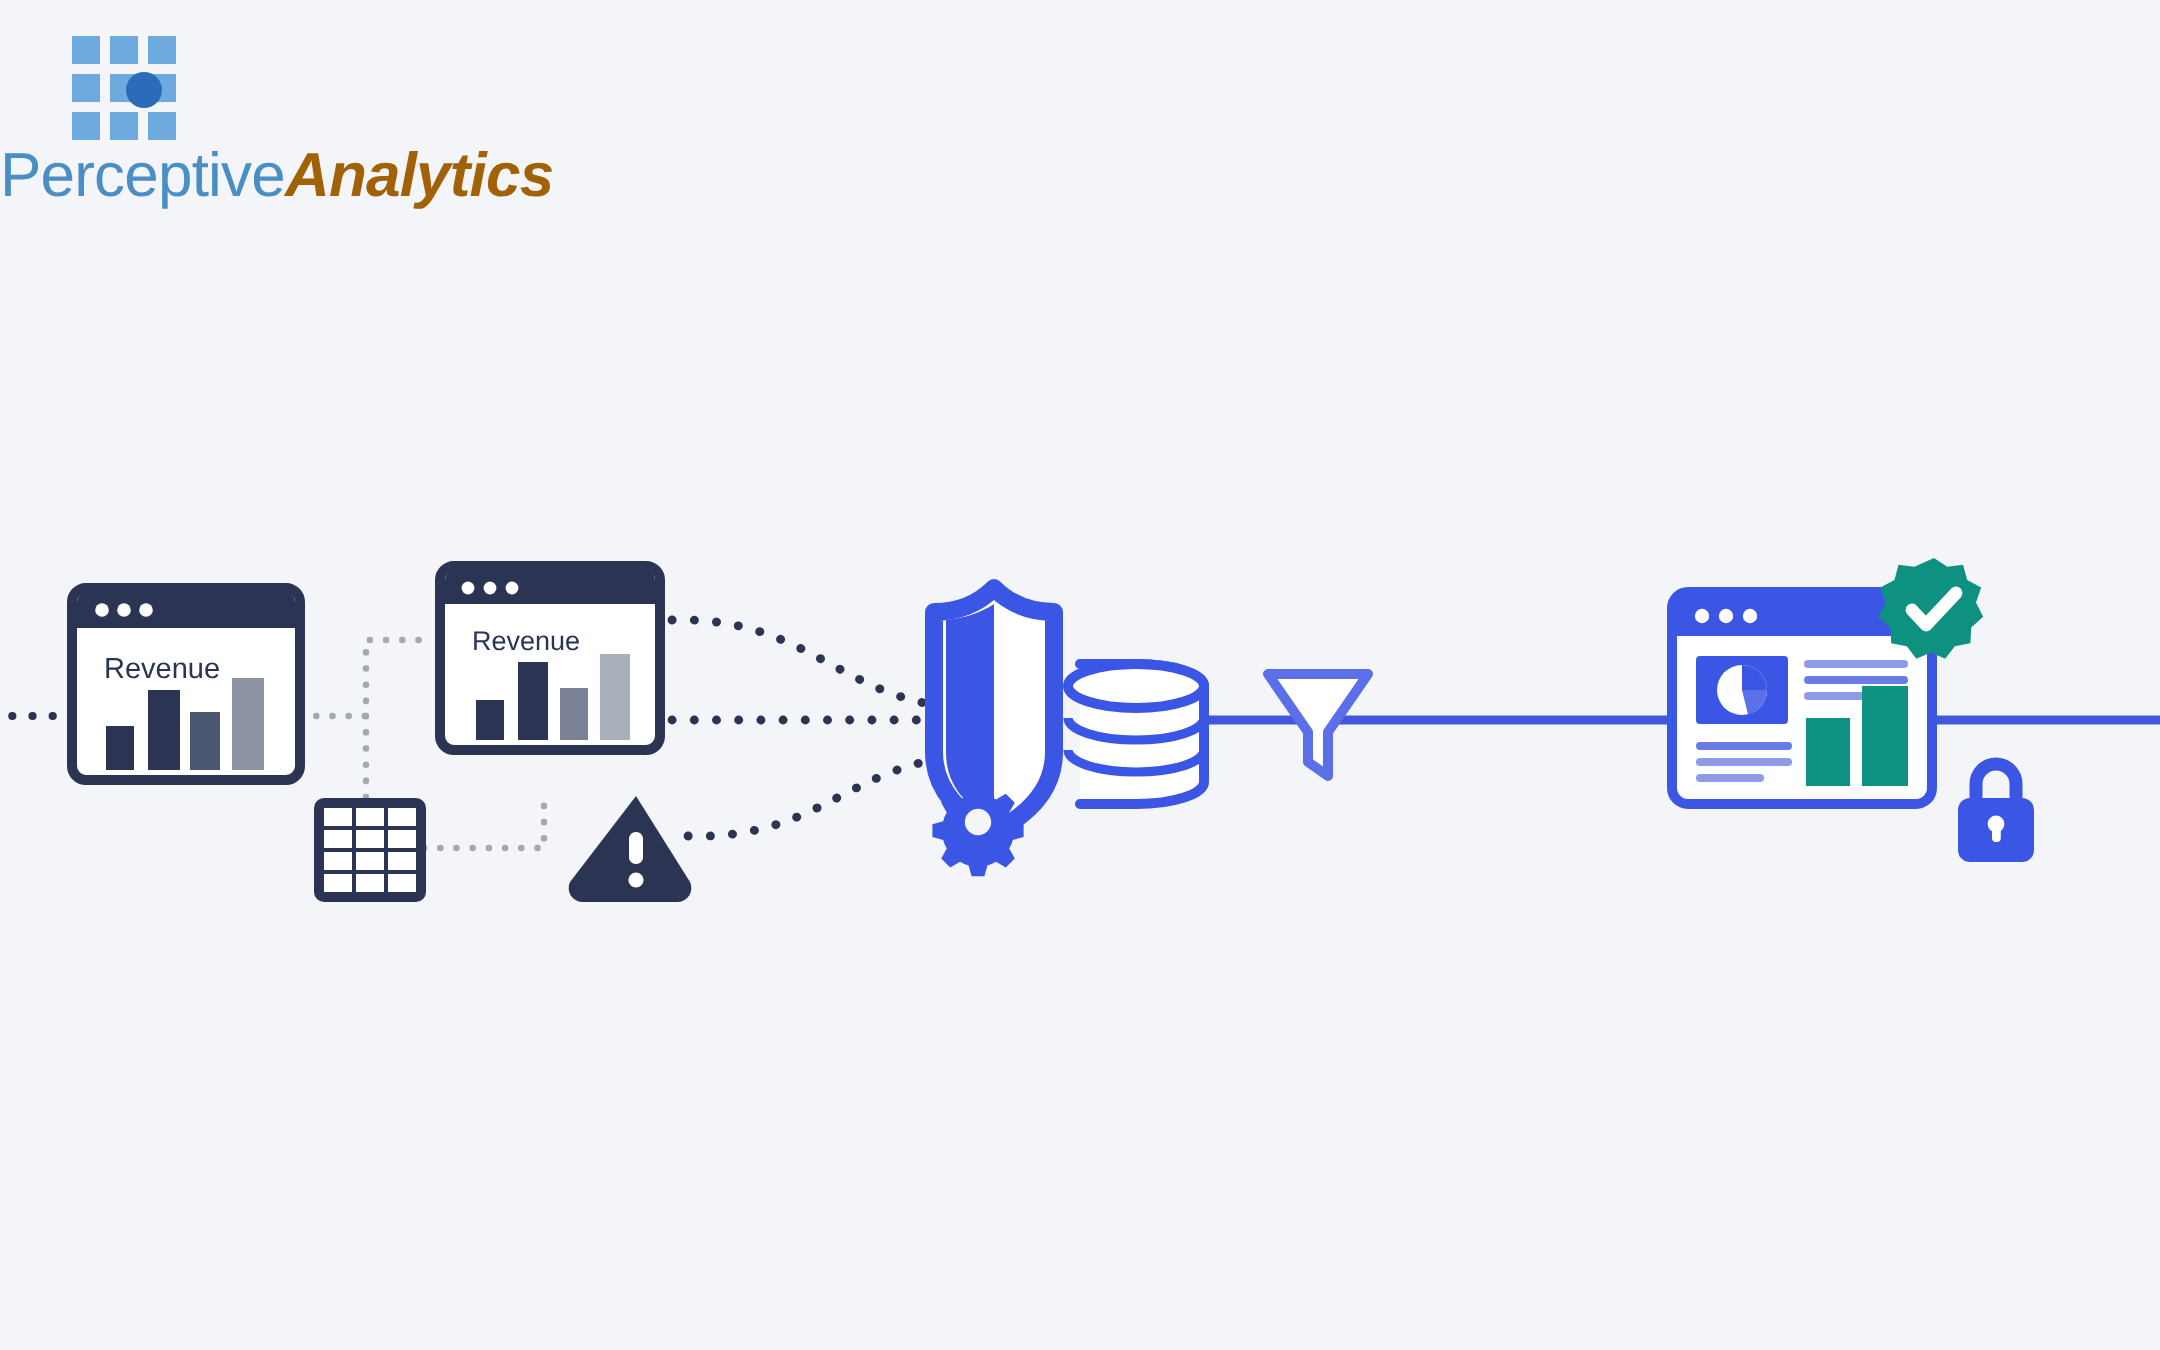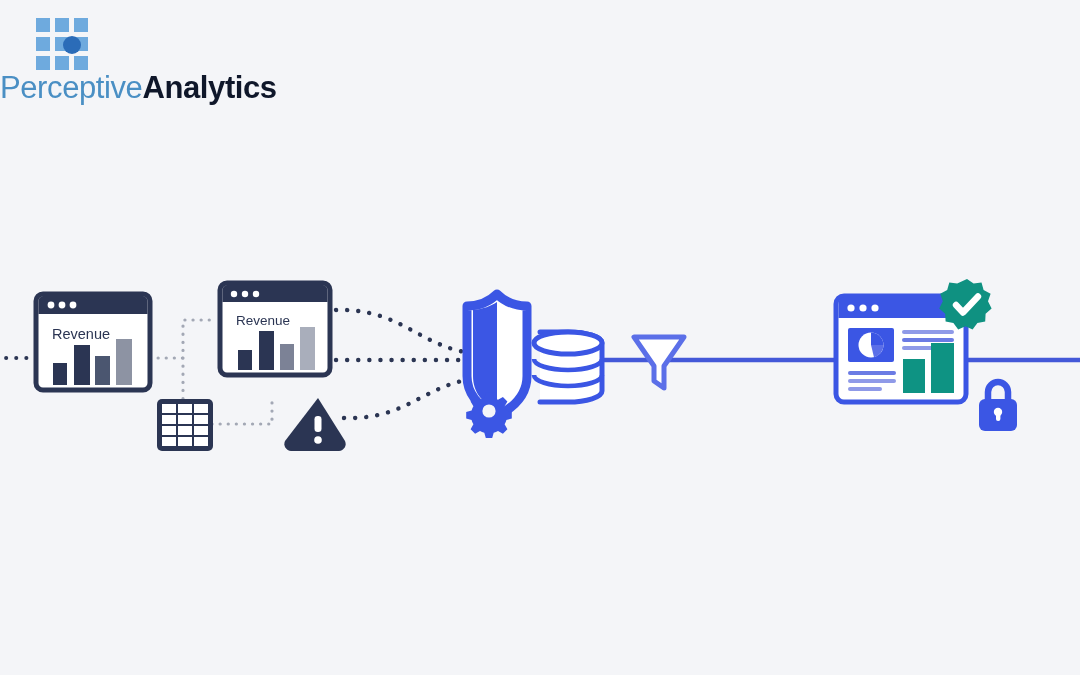--- a/index.html
+++ b/index.html
@@ -54,22 +54,23 @@
     top: 62px;
     font-size: 31px;
     letter-spacing: -0.4px;
     white-space: nowrap;
   }
   #logo-text .w1 {
     color: #4a8fc4;
     font-weight: 400;
   }
   #logo-text .w2 {
-    color: #0f172a;
+    color: #a16207;
     font-weight: 700;
+    font-style: italic;
   }
   svg { display: block; overflow: visible; }
 
   
   #flow {
     position: absolute;
     left: 0;
     top: 0;
     width: 1080px;
     height: 675px;

